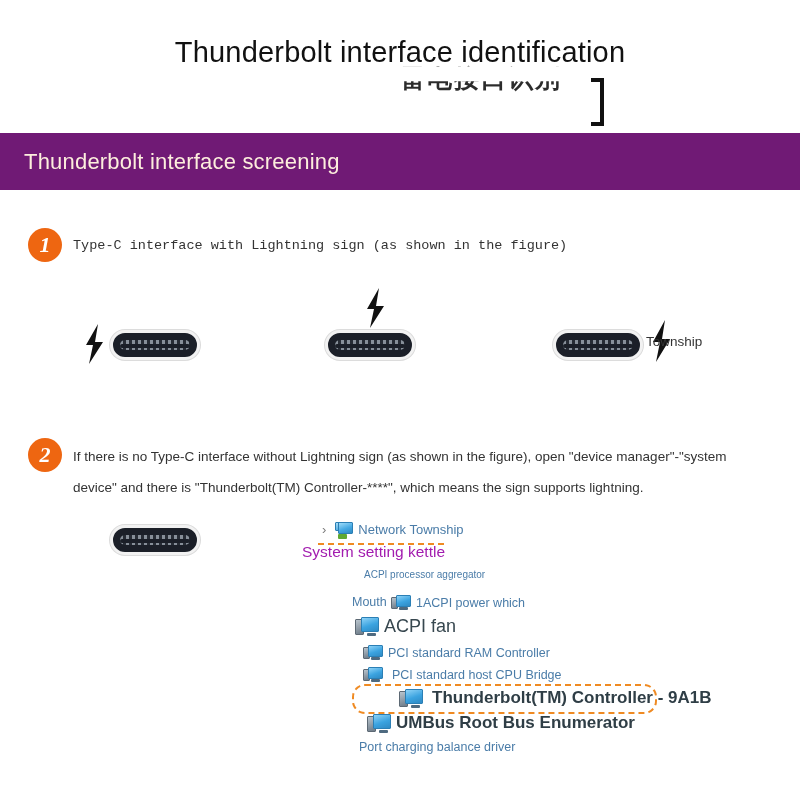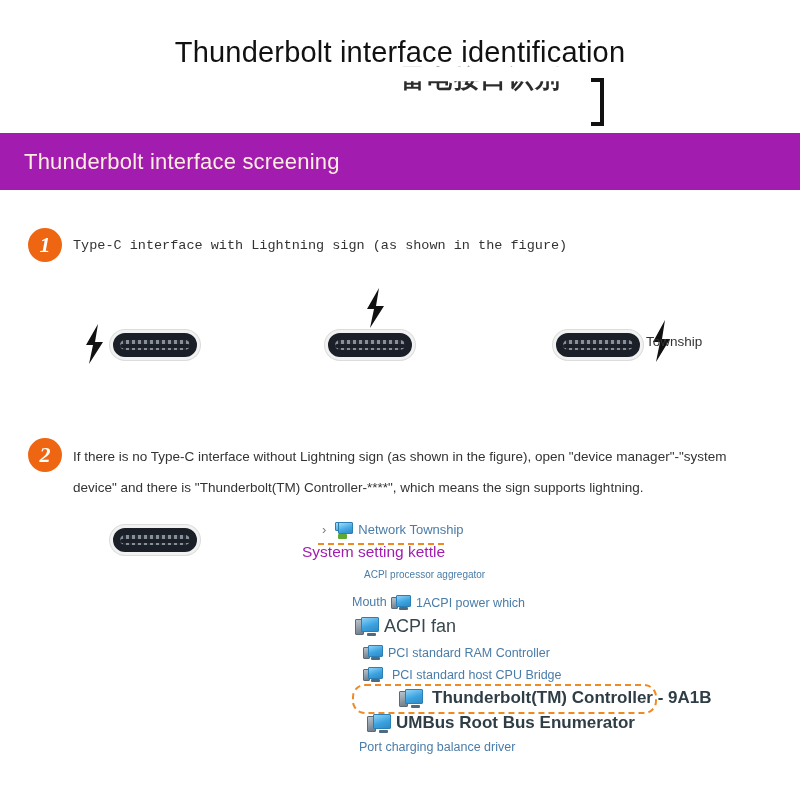--- a/index.html
+++ b/index.html
@@ -48,21 +48,21 @@
     position:absolute;
     left:591px;top:42px;
     width:9px;height:40px;
     border:4px solid #111;
     border-left:none;
   }
 
   
   .banner{
     position:absolute;left:0;top:133px;width:800px;height:57px;
-    background:#a21caf;
+    background:#701a75;
     display:flex;align-items:center;
   }
   .banner-title{
     margin-left:24px;
     font-size:22px;color:#fdeedd;letter-spacing:.2px;
   }
 
   
   .step{position:absolute;}
   .badge{

